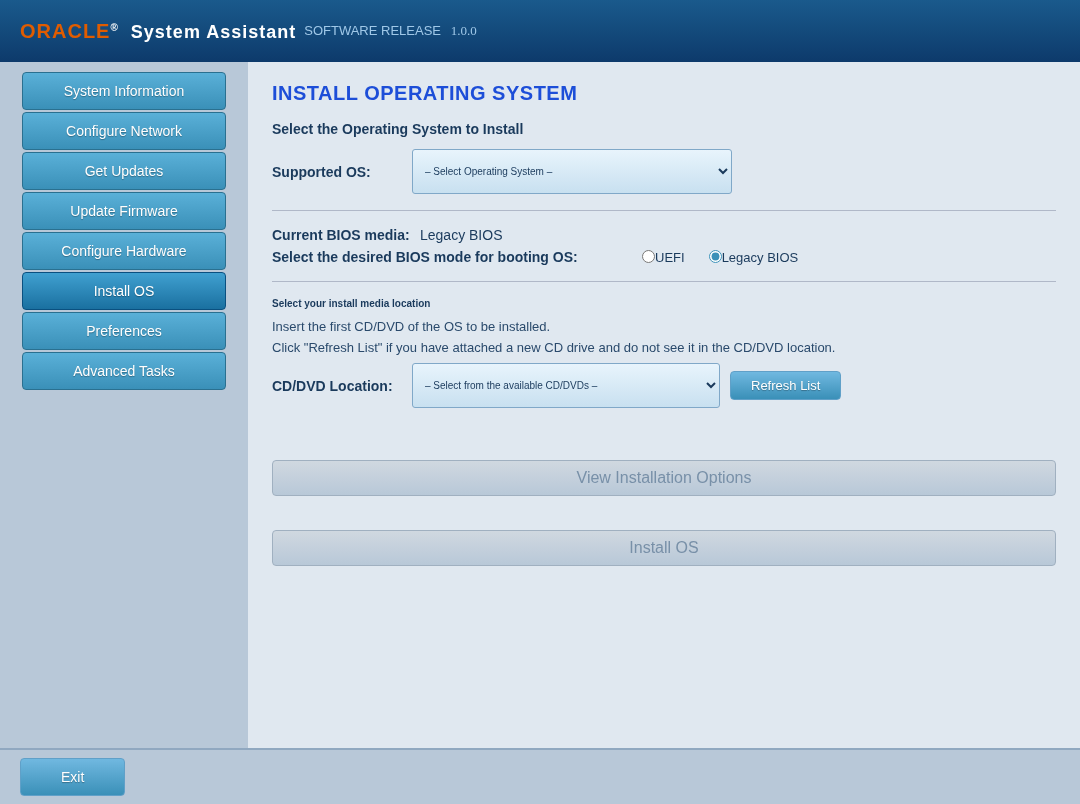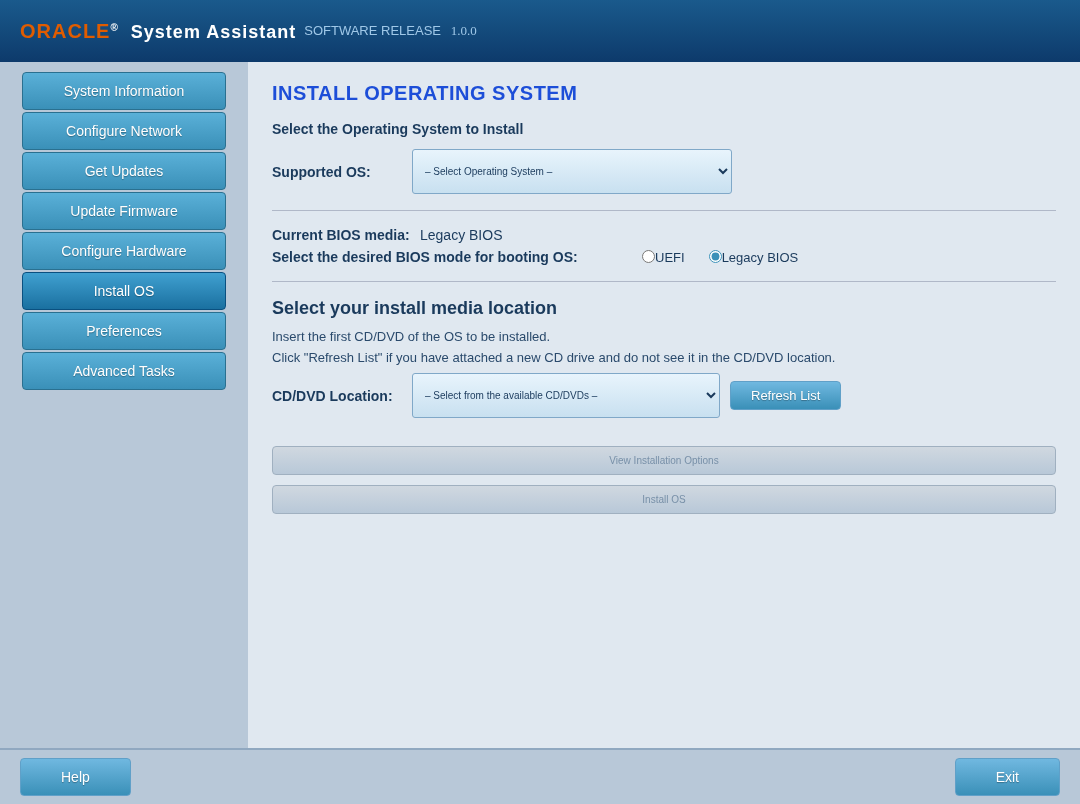--- a/index.html
+++ b/index.html
@@ -160,41 +160,42 @@
       font-size: 13px;
       color: #1a3a5c;
       cursor: pointer;
     }
     input[type="radio"] {
       accent-color: #3a90b8;
     }
 
     
     .install-section-title {
-      font-size: 18px;
+      font-size: 10px;
       font-weight: bold;
       color: #1a3a5c;
       margin-bottom: 10px;
     }
     .install-desc {
       font-size: 13px;
       color: #2a4a6c;
       margin-bottom: 6px;
     }
 
     
     .action-btn {
       padding: 8px 20px;
-      font-size: 10px;
+      font-size: 16px;
       font-family: Arial, sans-serif;
       border-radius: 4px;
       cursor: pointer;
       border: 1px solid #80a8c8;
       background: linear-gradient(180deg, #c8ddf0 0%, #a0c0e0 100%);
       color: #1a3a5c;
+      margin-top: 24px;
     }
     .action-btn:disabled {
       background: linear-gradient(180deg, #d0d8e0 0%, #b8c8d8 100%);
       color: #7890a8;
       cursor: default;
       border-color: #a0b0c0;
     }
 
     .refresh-btn {
       padding: 6px 20px;
@@ -327,15 +328,14 @@
 
     <div class="btn-row">
       <button class="action-btn" disabled="">View Installation Options</button>
       <button class="action-btn" disabled="">Install OS</button>
     </div>
 
   </div>
 </div>
 
 <div id="footer">
-  <button class="footer-btn">Help</button>
   <button class="footer-btn">Exit</button>
 </div>
 
 </body></html>

